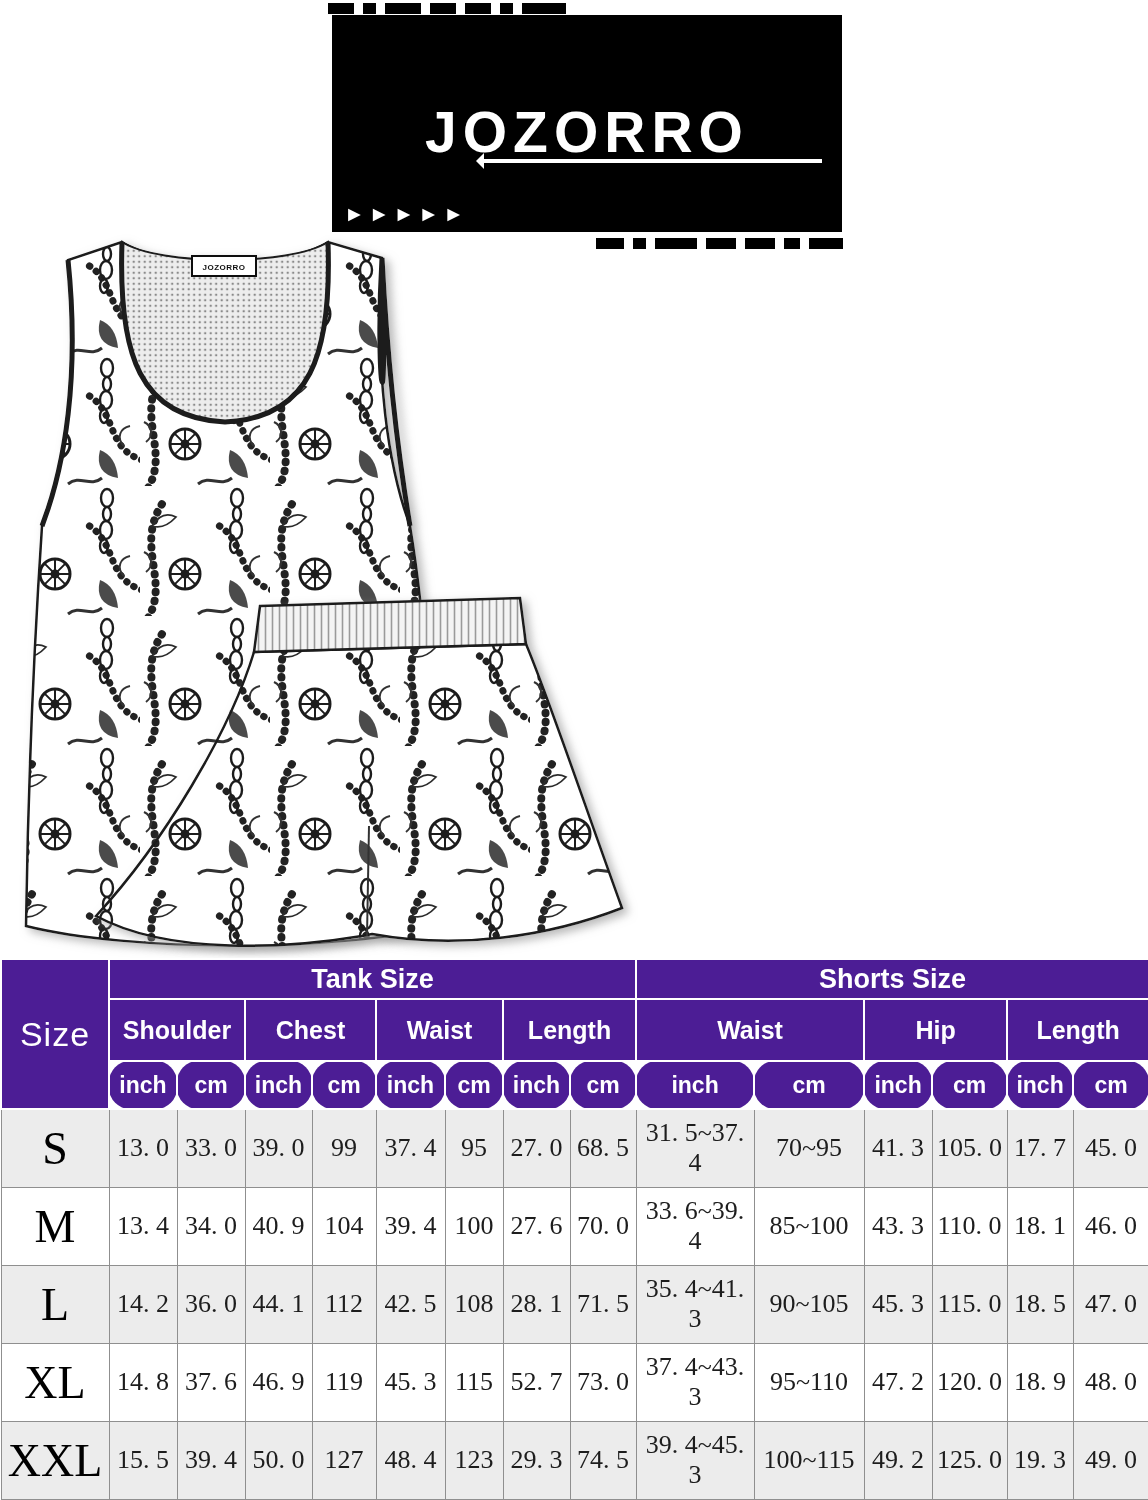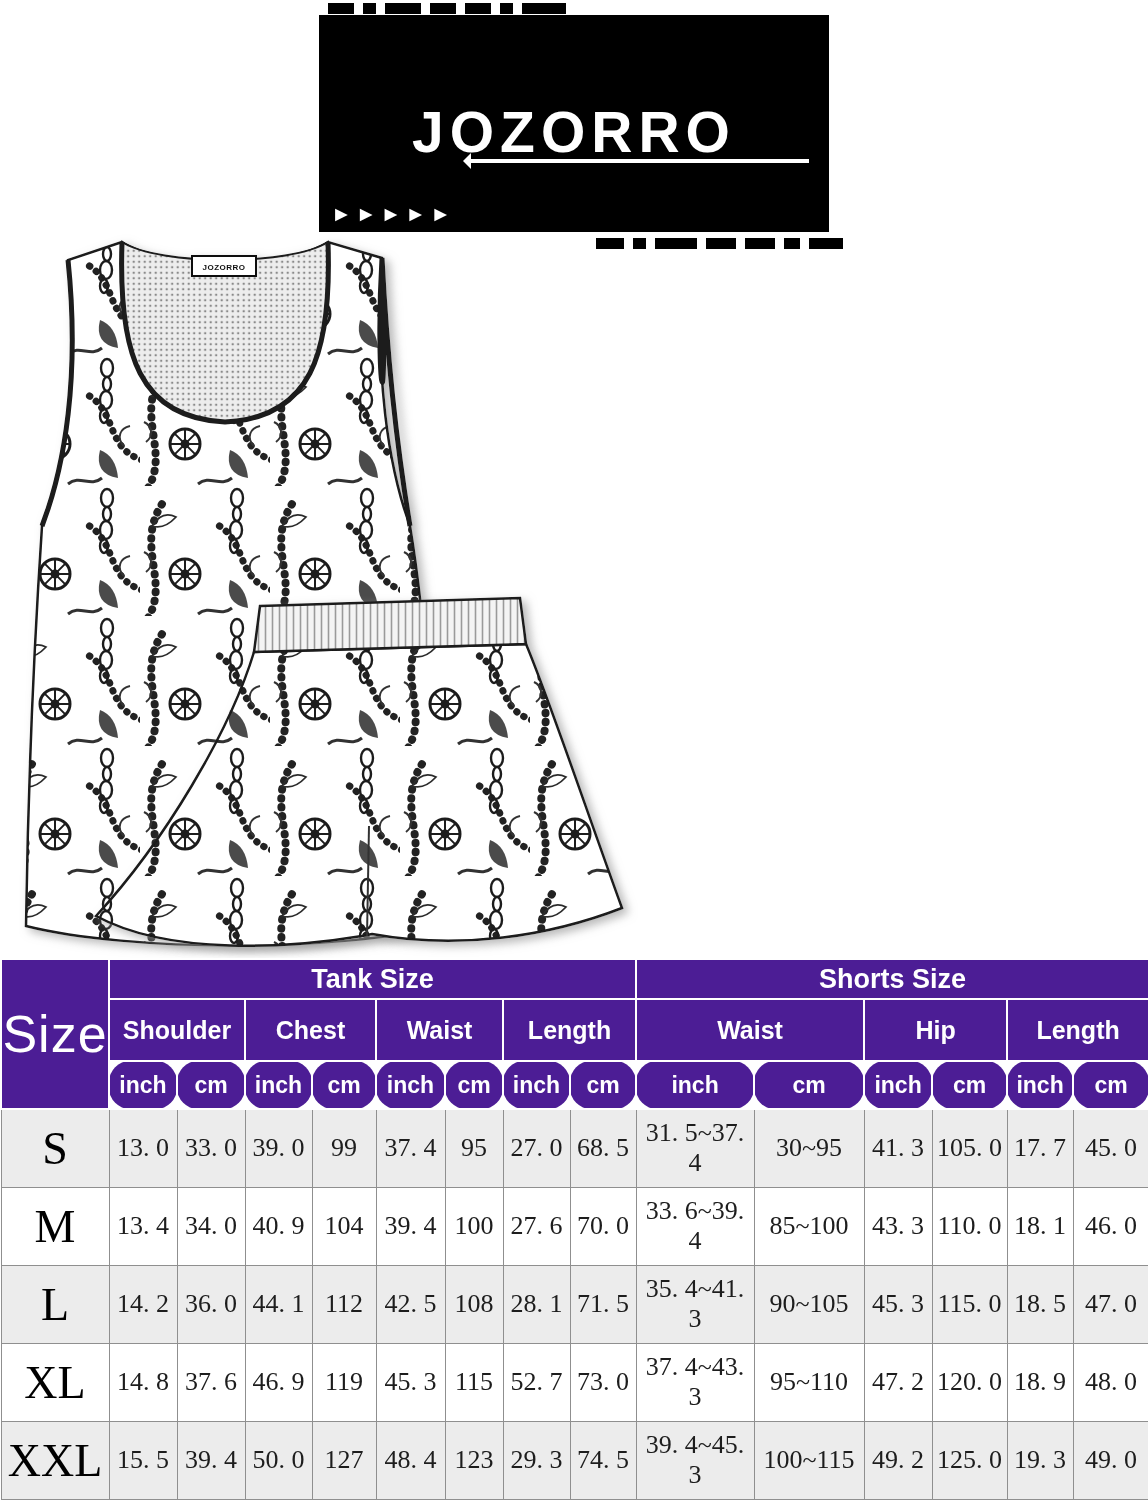--- a/index.html
+++ b/index.html
@@ -4,38 +4,38 @@
 <style>
   html,body{margin:0;padding:0;background:#fff;}
   .page{position:relative;width:1148px;height:1500px;background:#fff;overflow:hidden;
         font-family:"Liberation Sans",sans-serif;}
 
   
   .dash-strip{position:absolute;display:flex;gap:9px;height:11px;}
   .dash{background:#000;height:100%;}
 
   
-  .logo-box{position:absolute;left:319px;top:15px;width:510px;height:217px;background:#000;}
+  .logo-box{position:absolute;left:332px;top:15px;width:510px;height:217px;background:#000;}
   .brand{position:absolute;left:0;right:0;top:84px;text-align:center;color:#fff;
          font-size:57px;font-weight:900;letter-spacing:6px;white-space:nowrap;}
   .brand-underline{position:absolute;left:152px;top:144px;width:338px;height:4px;background:#fff;}
   .brand-underline::before{content:"";position:absolute;left:-16px;top:-6px;
          border:8px solid transparent;border-right-color:#fff;}
   .logo-arrows{position:absolute;left:12px;bottom:6px;color:#fff;font-size:21px;letter-spacing:4px;}
 
   
   .note{position:absolute;left:620px;top:684px;color:#0a0a0a;font-weight:bold;
         font-size:26px;line-height:51px;letter-spacing:-0.4px;white-space:nowrap;}
 
   
   table.size-table{position:absolute;left:0;top:958px;width:1148px;height:542px;
         border-collapse:collapse;table-layout:fixed;}
   .size-table td{text-align:center;vertical-align:middle;padding:0;overflow:hidden;}
   .size-table td.hdr{background:#4c1d95;color:#fff;border:2px solid #fff;font-weight:bold;}
-  .size-table td.corner{font-size:52px;font-weight:400;letter-spacing:1px;}
+  .size-table td.corner{font-size:34px;font-weight:400;letter-spacing:1px;}
   .size-table tr.grp-row{height:40px;}   .size-table td.grp{font-size:27px;}
   .size-table tr.meas-row{height:62px;}  .size-table td.meas{font-size:25px;}
   .size-table tr.unit-row{height:48px;}  .size-table td.unit{font-size:23px;border-radius:21px;}
   .size-table tbody tr{height:78px;}
   .size-table tbody td{border:1px solid #8f8f8f;background:#fff;color:#1d1d1d;
         font-family:"Liberation Serif",serif;font-size:26px;}
   .size-table tbody tr.alt td{background:#ececec;}
   .size-table tbody td.size-label{font-size:46px;color:#000;}
 
   svg text{font-family:"Liberation Sans",sans-serif;}
@@ -183,21 +183,21 @@
           <td class="size-label">S</td>
           <td>13. 0</td>
           <td>33. 0</td>
           <td>39. 0</td>
           <td>99</td>
           <td>37. 4</td>
           <td>95</td>
           <td>27. 0</td>
           <td>68. 5</td>
           <td>31. 5~37. 4</td>
-          <td>30~95</td>
+          <td>70~95</td>
           <td>41. 3</td>
           <td>105. 0</td>
           <td>17. 7</td>
           <td>45. 0</td>
         </tr>
         <tr>
           <td class="size-label">M</td>
           <td>13. 4</td>
           <td>34. 0</td>
           <td>40. 9</td>

